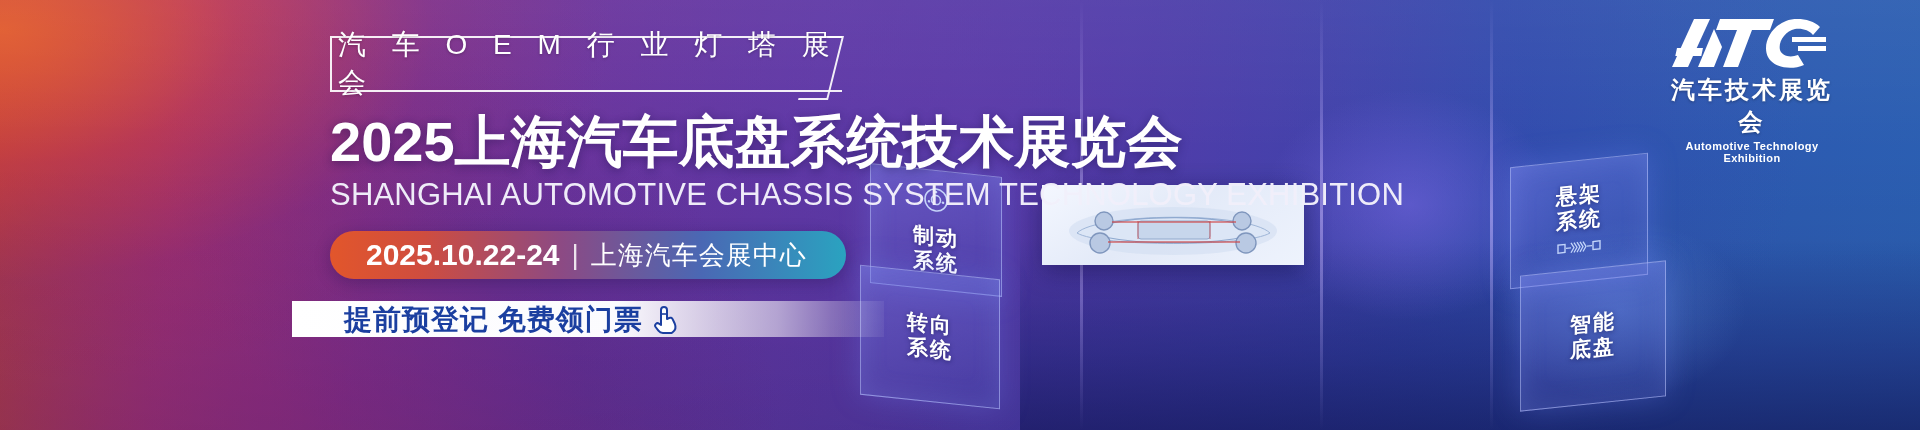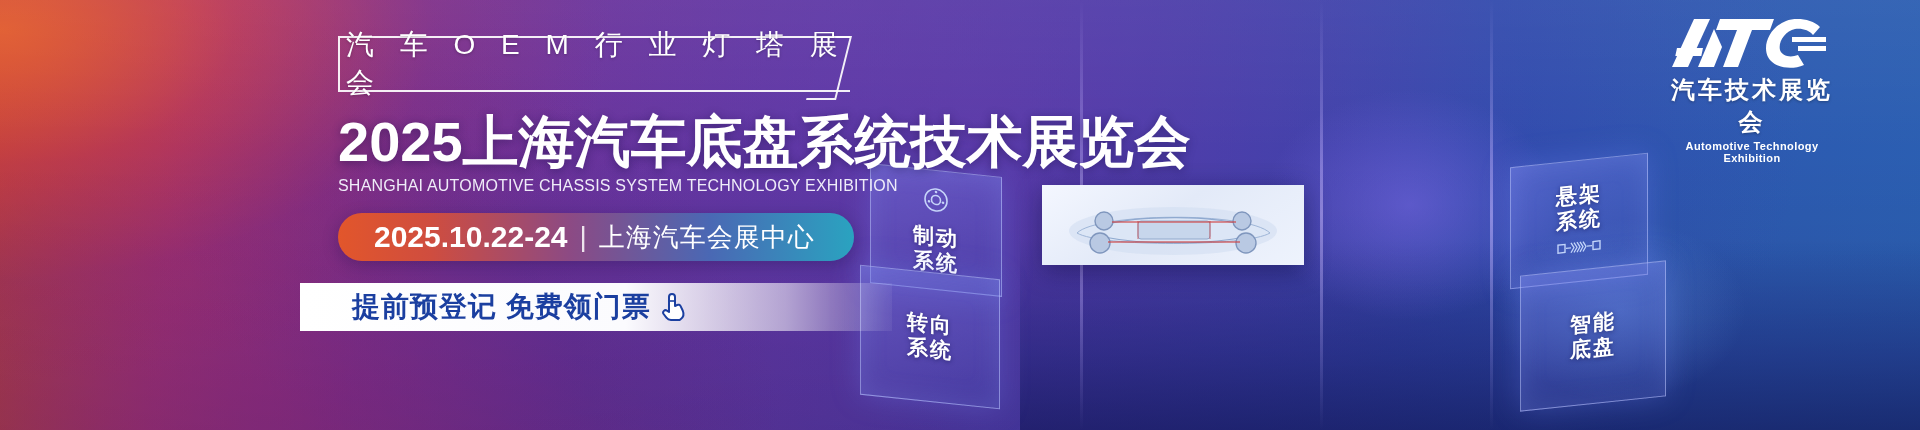--- a/index.html
+++ b/index.html
@@ -57,21 +57,21 @@
   
   .chassis{
     position:absolute; left:22px; top:185px; width:262px; height:80px;
     background:linear-gradient(145deg,#f4f7ff 0%, #e3eaf8 45%, #eef3fd 100%);
     box-shadow:0 6px 26px rgba(10,10,60,.45);
     overflow:hidden;
   }
   .chassis svg{ display:block; }
 
   
-  .content{ position:absolute; left:338px; top:0; width:700px; height:430px; }
+  .content{ position:absolute; left:330px; top:0; width:700px; height:430px; }
 
   .tagline-wrap{ position:relative; margin-top:36px; width:512px; height:56px; }
   .tagline-box{
     position:absolute; inset:0;
     border:2px solid rgba(255,255,255,.92);
     border-right:none;
   }
   .tagline-box:after{
     content:""; position:absolute; right:-2px; top:-2px; width:28px; height:60px;
     border-top:2px solid rgba(255,255,255,.92);
@@ -84,39 +84,39 @@
     color:#fff; font-size:28px; letter-spacing:9px; font-weight:500; padding-left:8px;
     text-shadow:0 1px 3px rgba(0,0,0,.25);
   }
 
   .title{
     margin-top:20px; color:#fff; font-weight:700; font-size:56px; line-height:1.06;
     letter-spacing:0px; white-space:nowrap;
     text-shadow:0 2px 10px rgba(25,15,70,.45);
   }
   .subtitle{
-    margin-top:6px; color:#f2f0fb; font-size:16px; letter-spacing:.2px;
+    margin-top:6px; color:#f2f0fb; font-size:31px; letter-spacing:.2px;
     white-space:nowrap; font-weight:400; opacity:.98;
   }
 
   .datepill{
     margin-top:18px; width:516px; height:48px; border-radius:24px;
     background:linear-gradient(90deg,#e2562b 0%, #cf4d3f 18%, #8c4a84 45%, #4a68b4 72%, #2aa3c0 100%);
     display:flex; align-items:center; padding-left:36px; gap:0;
     box-shadow:0 4px 16px rgba(20,10,60,.28);
     text-align:center;
   }
   .datepill .d{ color:#fff; font-weight:700; font-size:30px; letter-spacing:0px; }
   .datepill .sep{ color:rgba(255,255,255,.85); font-weight:300; font-size:28px; margin:0 12px; }
   .datepill .v{ color:#fff; font-weight:400; font-size:26px; letter-spacing:1px; }
 
   .cta{
-    margin-top:22px; margin-left:-38px; width:592px; height:48px;
+    margin-top:22px; margin-left:-38px; width:592px; height:36px;
     background:linear-gradient(90deg,#ffffff 0%, #fbfbfe 55%, rgba(255,255,255,.55) 82%, rgba(255,255,255,.06) 100%);
-    display:flex; align-items:center; justify-content:flex-start; padding-left:52px;
+    display:flex; align-items:flex-start; justify-content:flex-start; padding-left:52px;
   }
   .cta .ctatext{
     color:#1b3fa0; font-weight:700; font-size:28px; letter-spacing:1px;
     display:flex; align-items:center; gap:10px;
   }
   .cta .hand{ display:inline-block; transform:translateY(2px); }
 
   
   .logo{ position:absolute; right:78px; top:14px; width:180px; text-align:center; }
   .logo .mark{ height:58px; display:flex; align-items:center; justify-content:center; }

